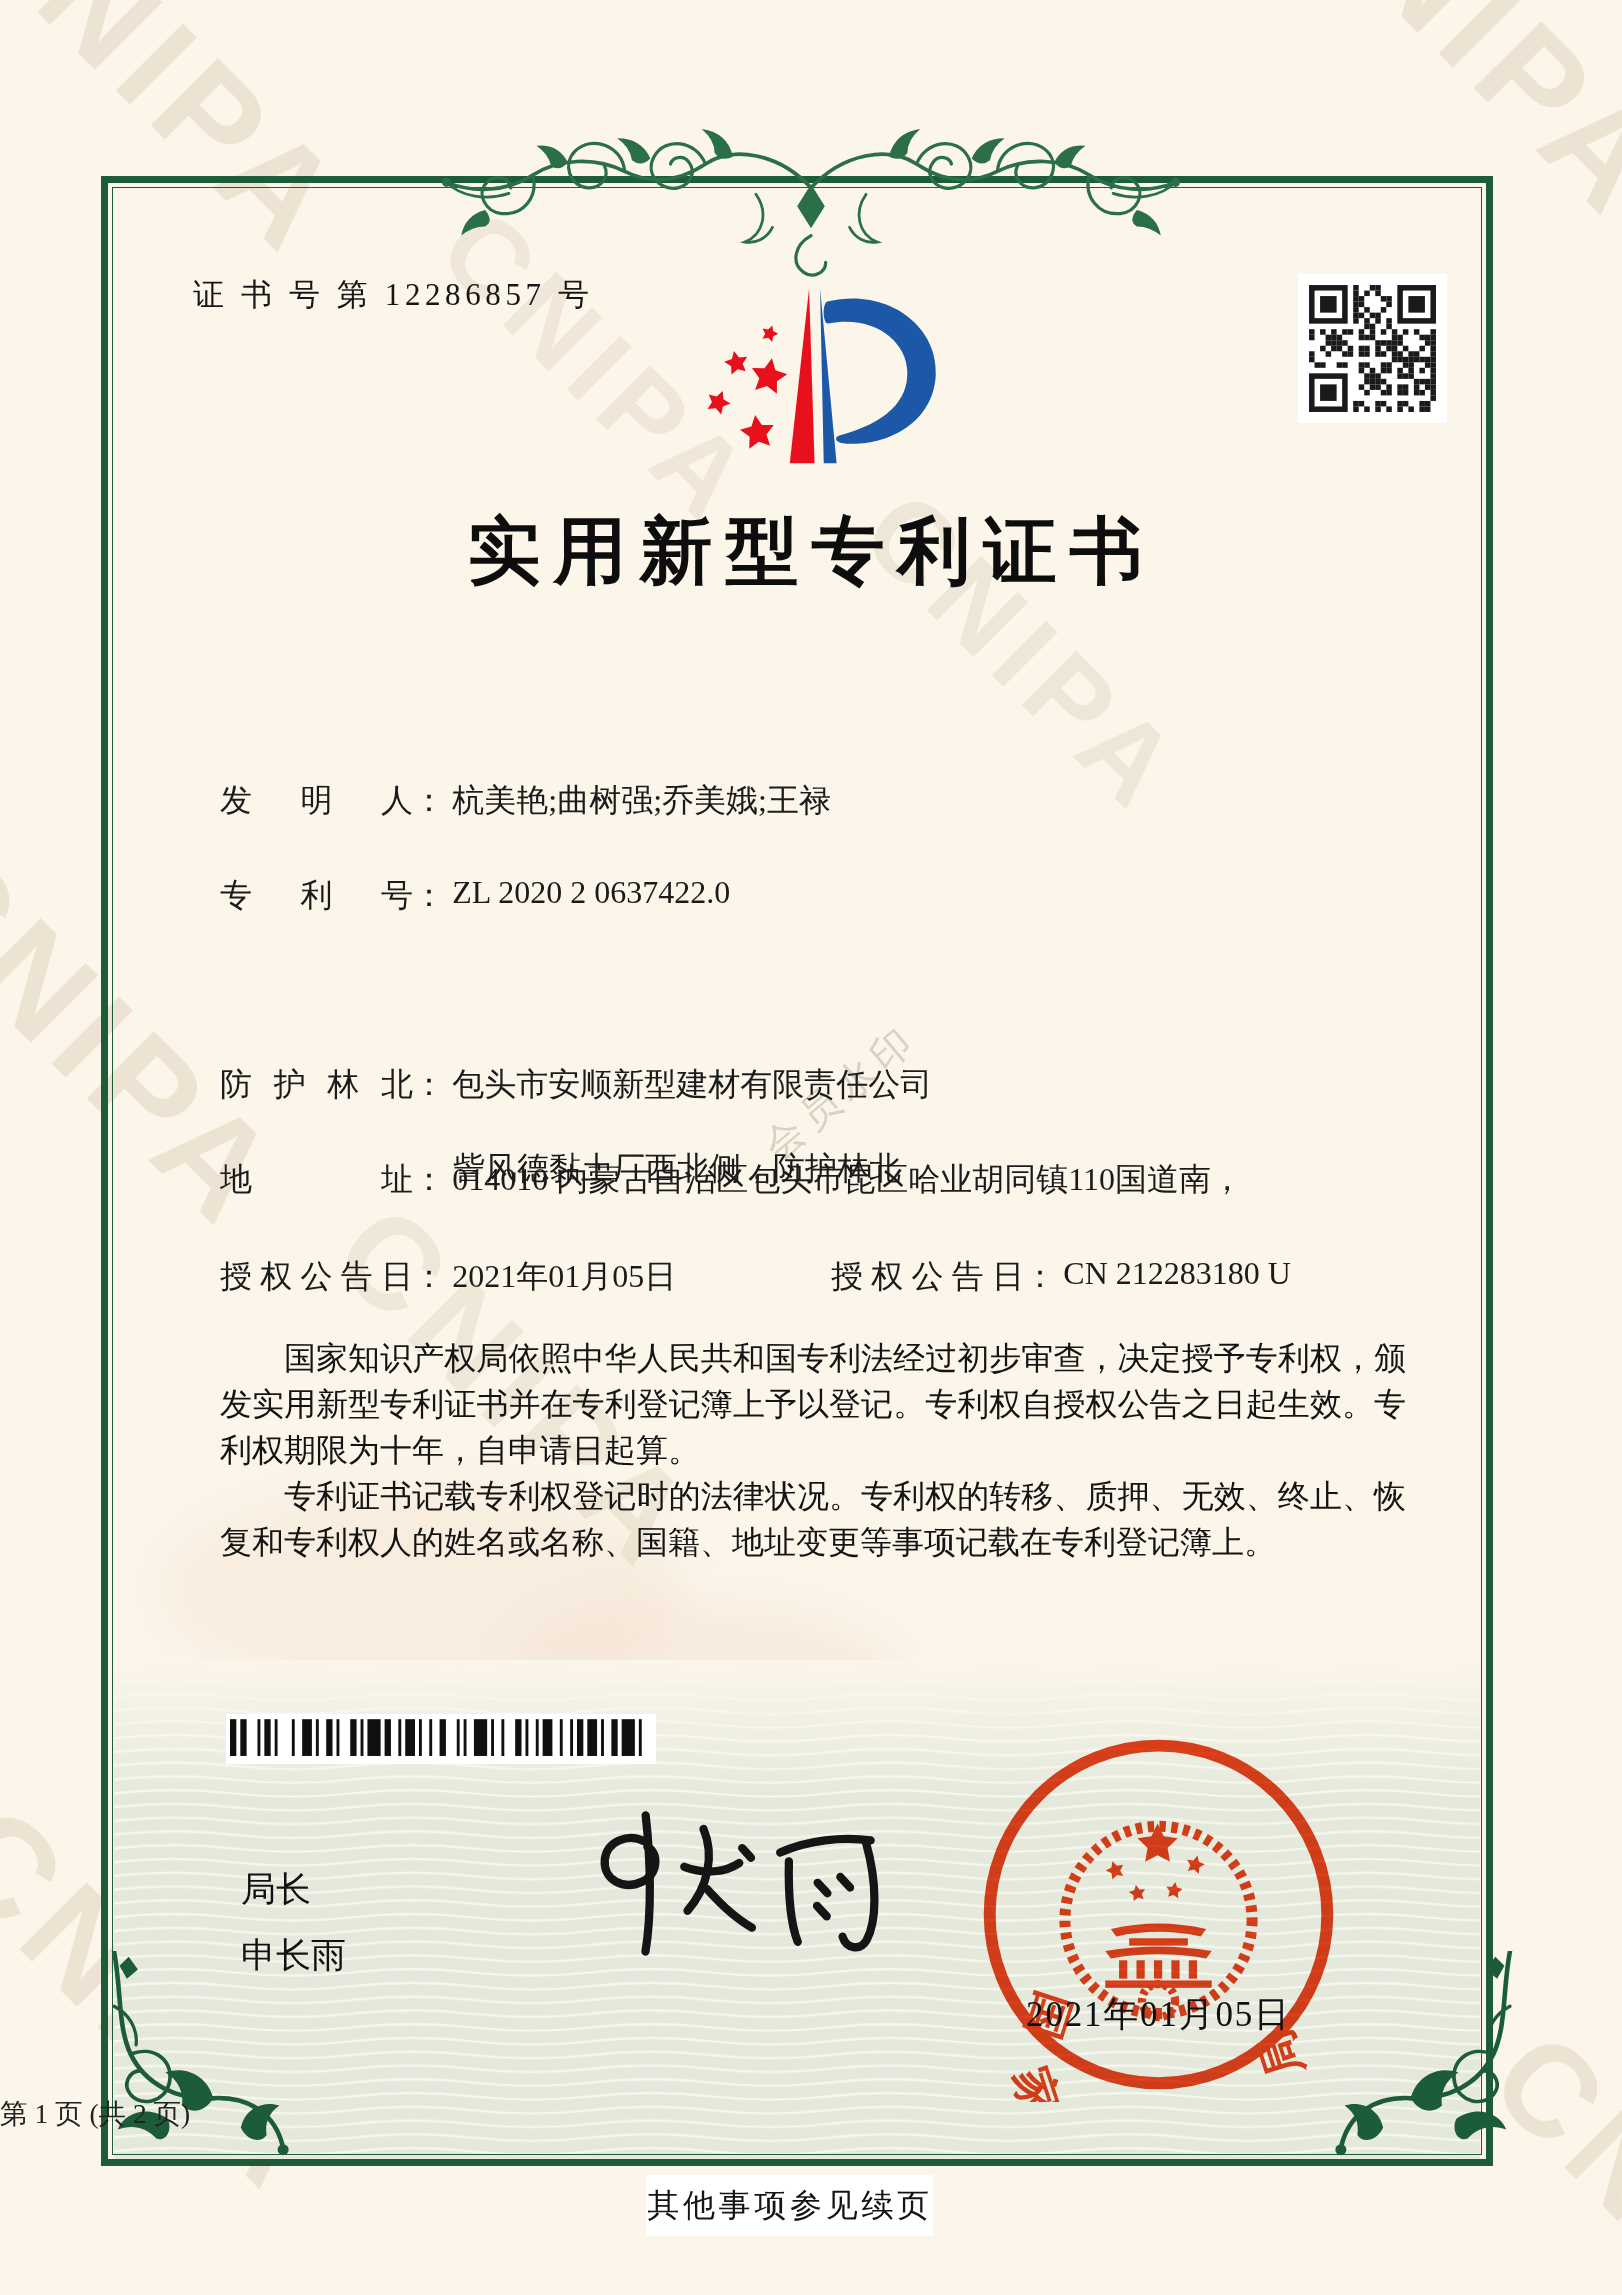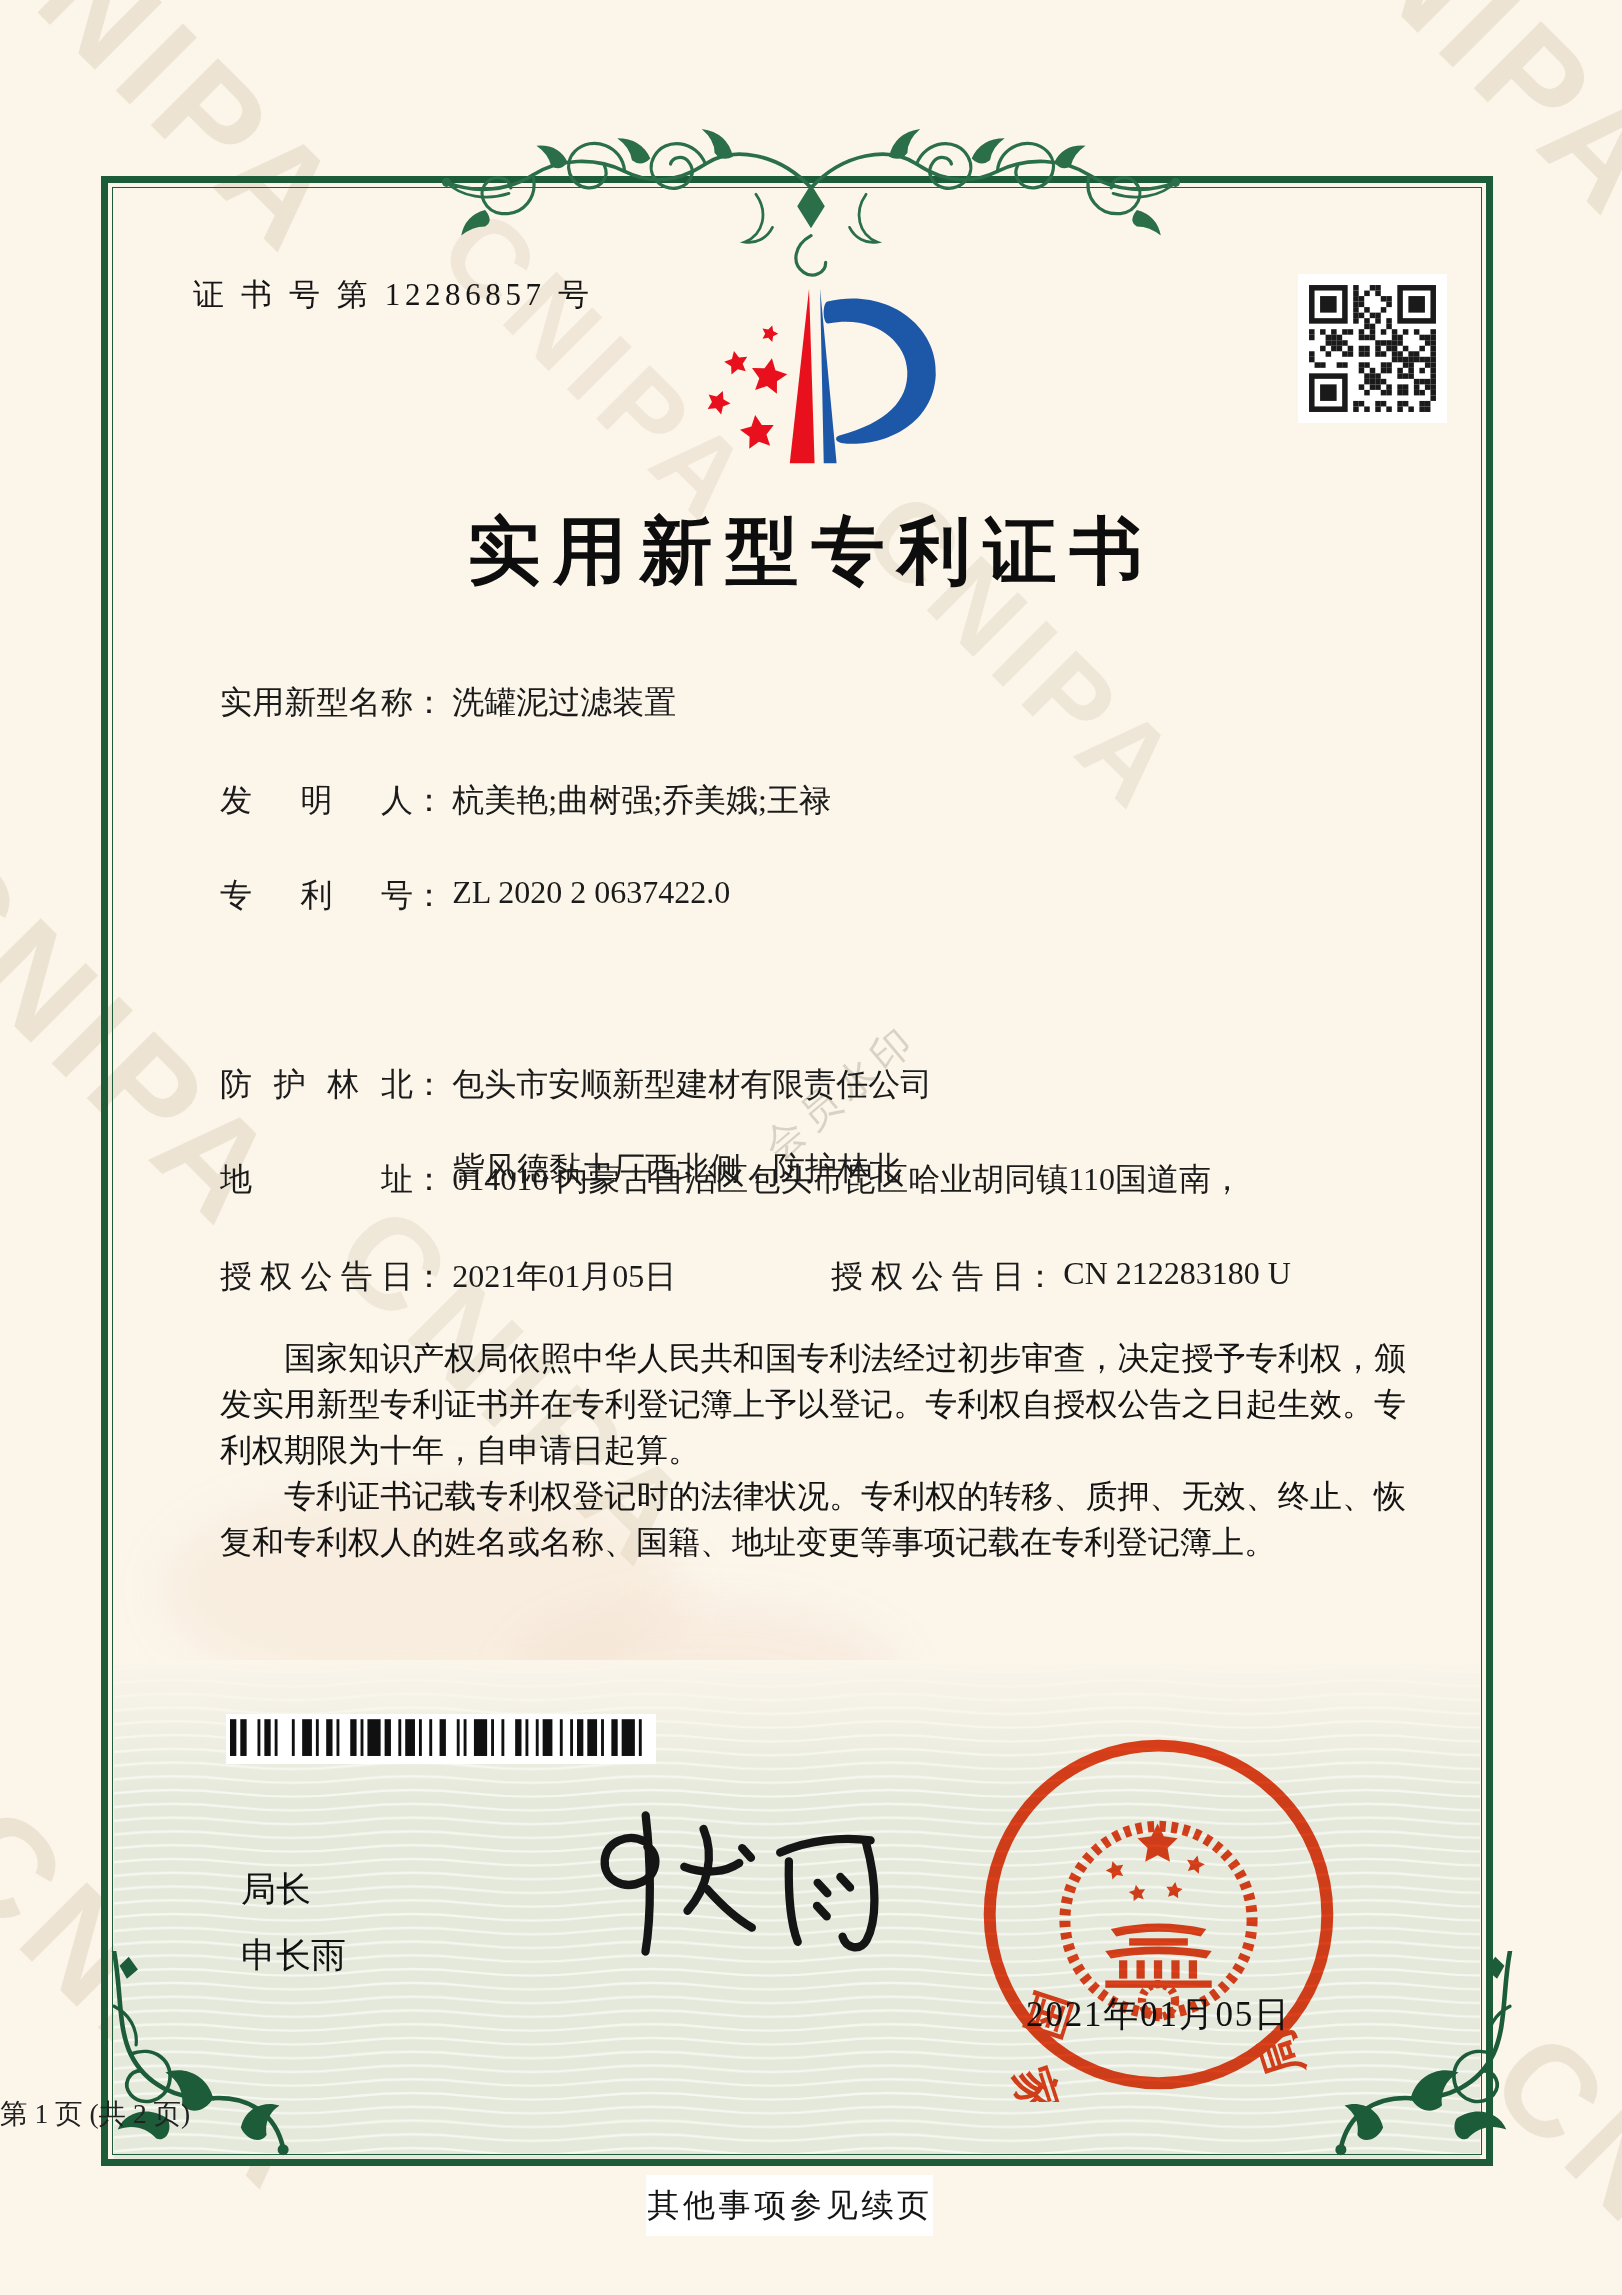--- a/index.html
+++ b/index.html
@@ -354,23 +354,20 @@
         <rect x="114" y="18" width="30" height="30" fill="#fff"></rect>
         <rect x="120" y="24" width="18" height="18" fill="#1a1a1a"></rect>
         <rect x="12" y="108" width="42" height="42" fill="#1a1a1a"></rect>
         <rect x="18" y="114" width="30" height="30" fill="#fff"></rect>
         <rect x="24" y="120" width="18" height="18" fill="#1a1a1a"></rect>
       </svg>
   </div>
 
   <div class="title">实用新型专利证书</div>
 
-  <div class="row" style="top:681px">
-    <span class="lab">实用新型名称</span><span class="colon">：</span><span class="val">洗罐泥过滤装置</span>
-  </div>
   <div class="row" style="top:779px">
     <span class="lab">发明人</span><span class="colon">：</span><span class="val">杭美艳;曲树强;乔美娥;王禄</span>
   </div>
   <div class="row" style="top:874px">
     <span class="lab">专利号</span><span class="colon">：</span><span class="val">ZL 2020 2 0637422.0</span>
   </div>
   <div class="row" style="top:1063px">
     <span class="lab">防护林北</span><span class="colon">：</span><span class="val">包头市安顺新型建材有限责任公司</span>
   </div>
   <div class="row" style="top:1158px">

